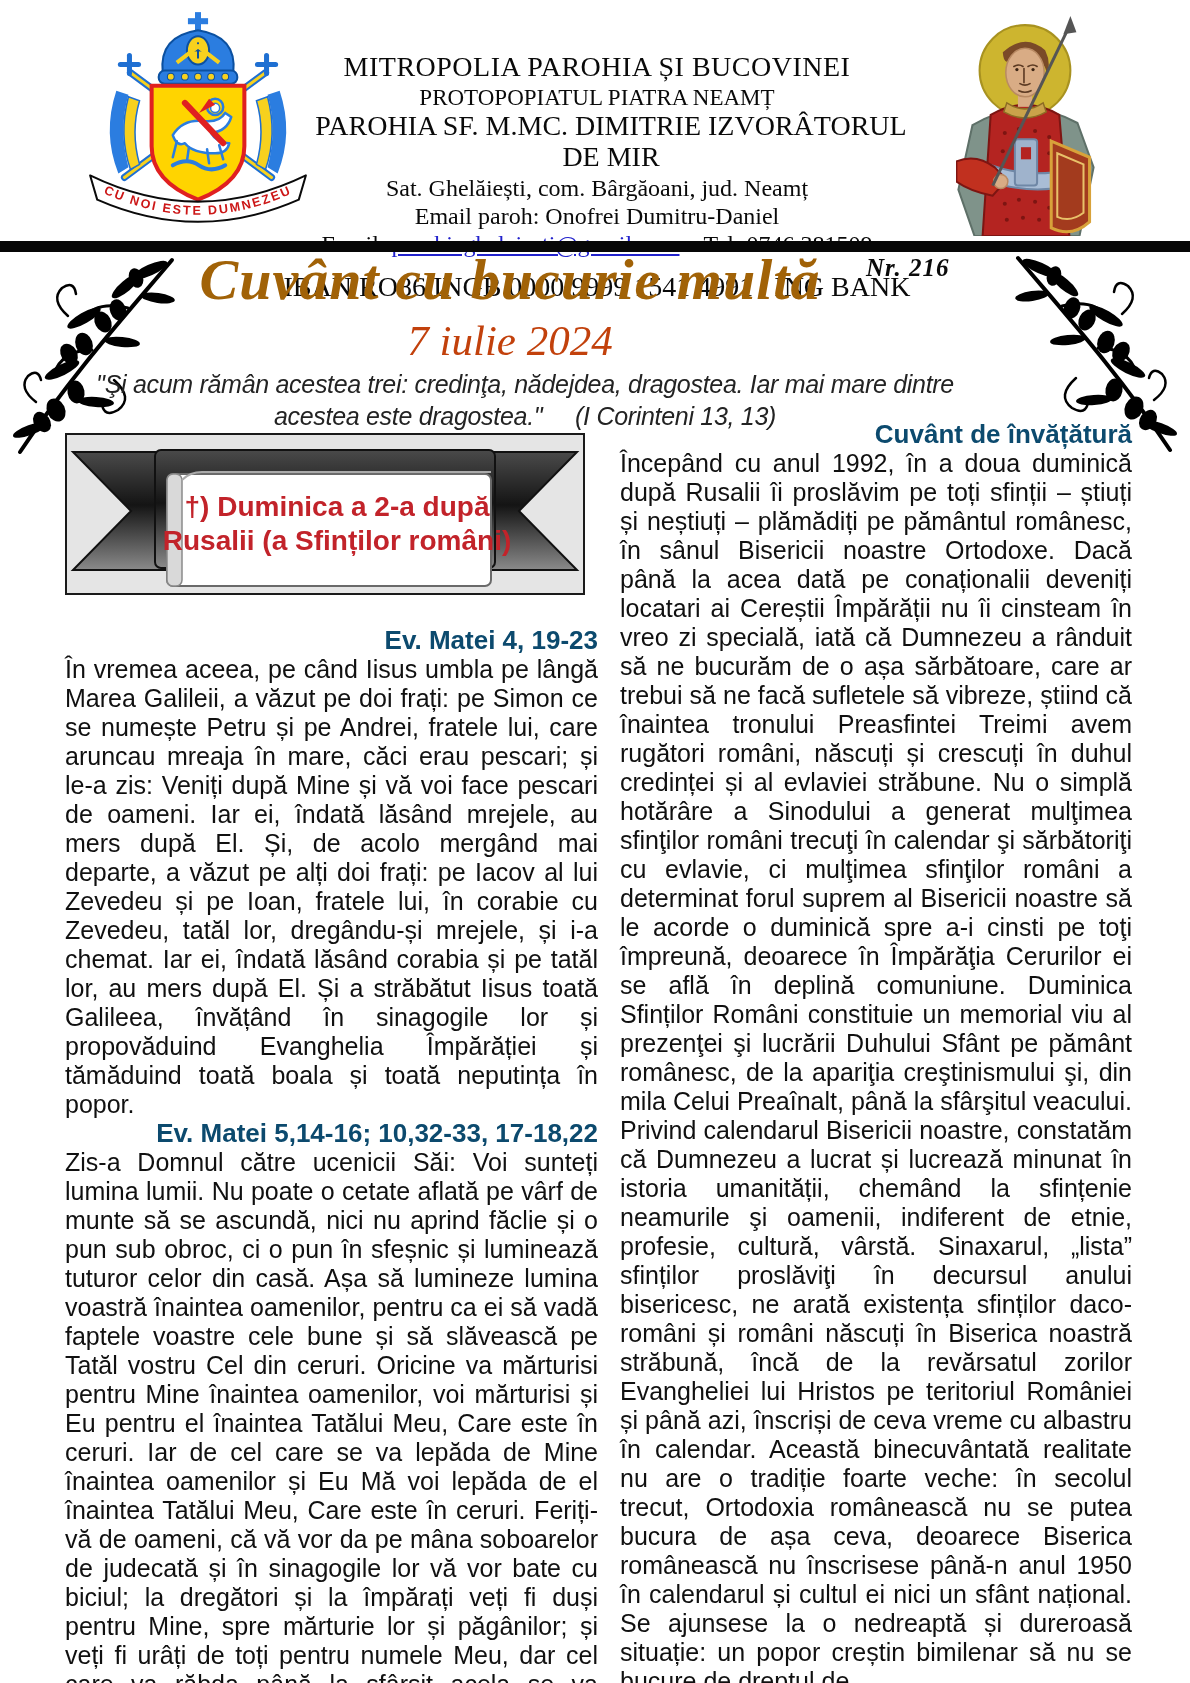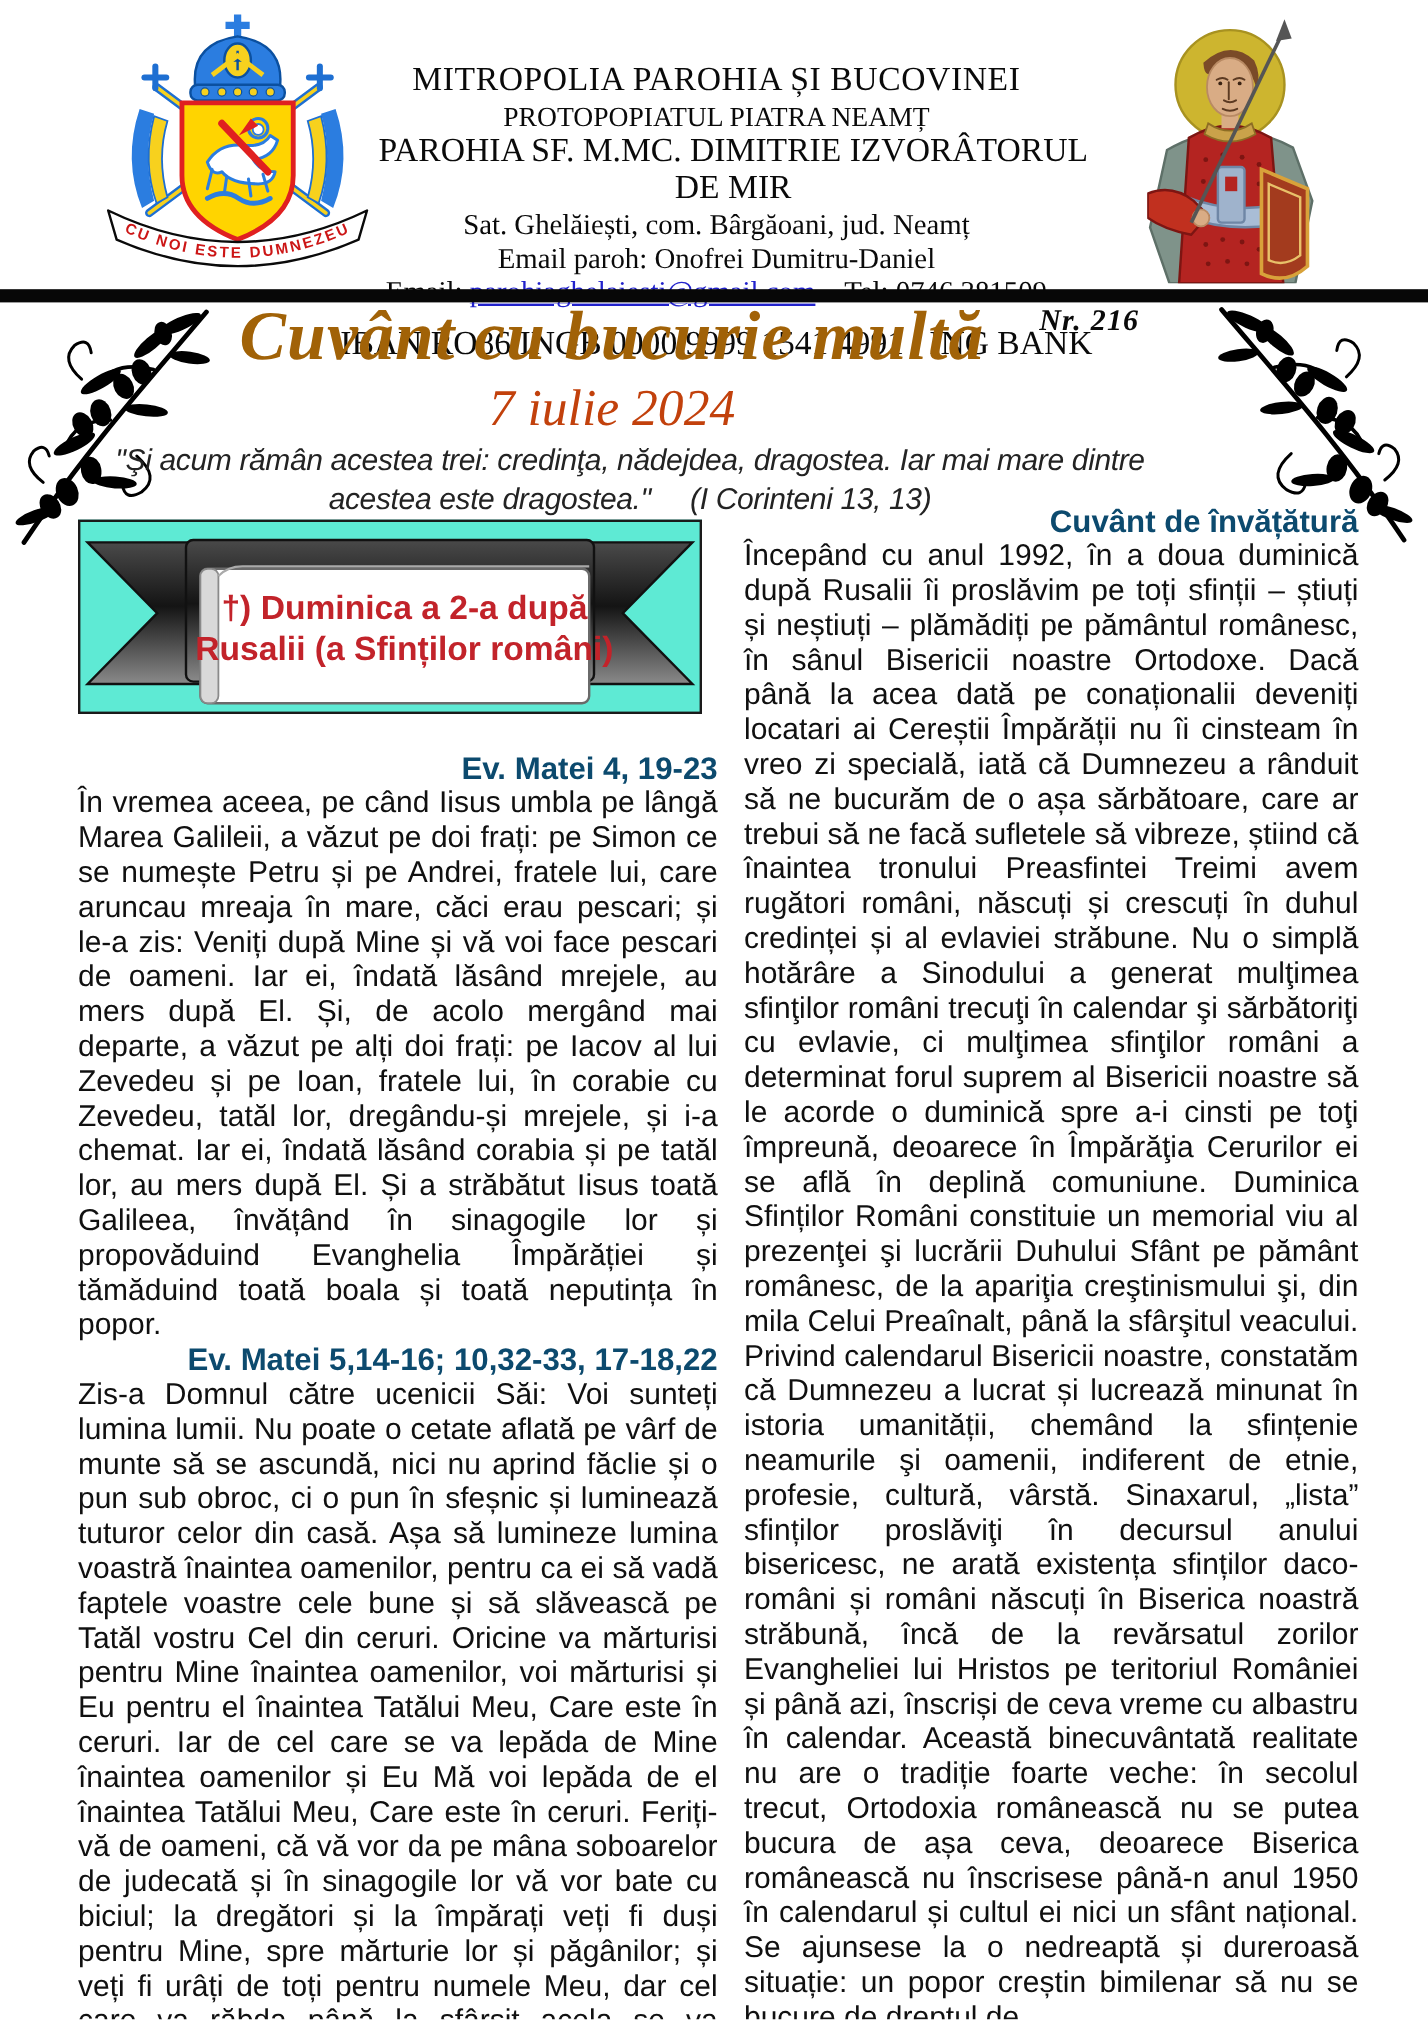--- a/index.html
+++ b/index.html
@@ -50,21 +50,21 @@
     font-style:italic; font-size:25px; line-height:32px; color:#232323; letter-spacing:-0.3px;
   }
   .quote-ref { margin-left:26px; }
   
   .col { position:absolute; font-size:25px; line-height:29px; text-align:justify; color:#101010; }
   .col-left  { left:65px;  top:433px; width:533px; }
   .col-right { left:620px; top:420px; width:512px; }
   .red-head { color:#0c4a6e; font-weight:bold; font-size:26px; line-height:29px; text-align:right; }
   .col p { margin:0; }
   .banner-frame {
-    width:520px; height:162px; border:2px solid #1a1a1a; background:#5eead4;
+    width:520px; height:162px; border:2px solid #1a1a1a; background:#e5e5e5;
     margin-bottom:31px;
   }
   .banner-frame svg { width:100%; height:100%; display:block; }
   .banner-line { font-family:"Liberation Sans", sans-serif; font-weight:bold; font-size:28px; fill:#c2232a; }
   .crest-motto { font-family:"Liberation Sans", sans-serif; font-weight:bold; font-size:12.5px; fill:#cc1616; letter-spacing:2px; }
 </style>
 </head>
 <body>
 
 <div class="page">

